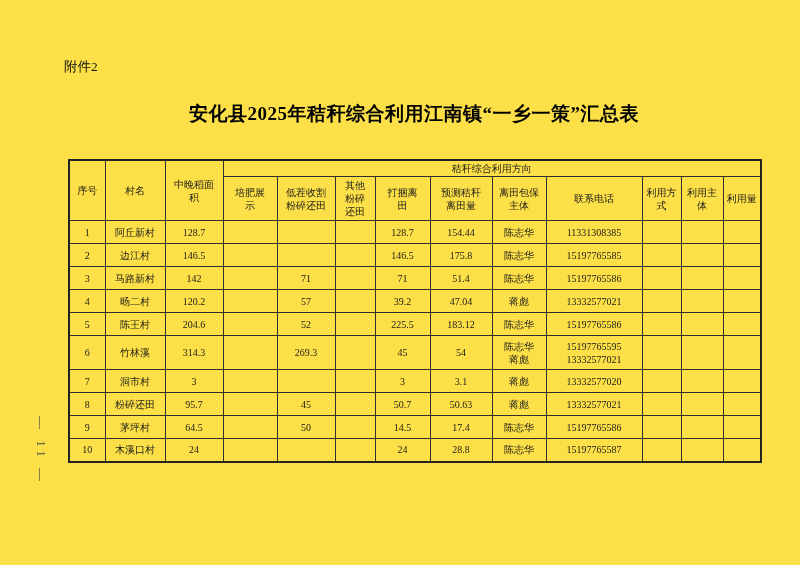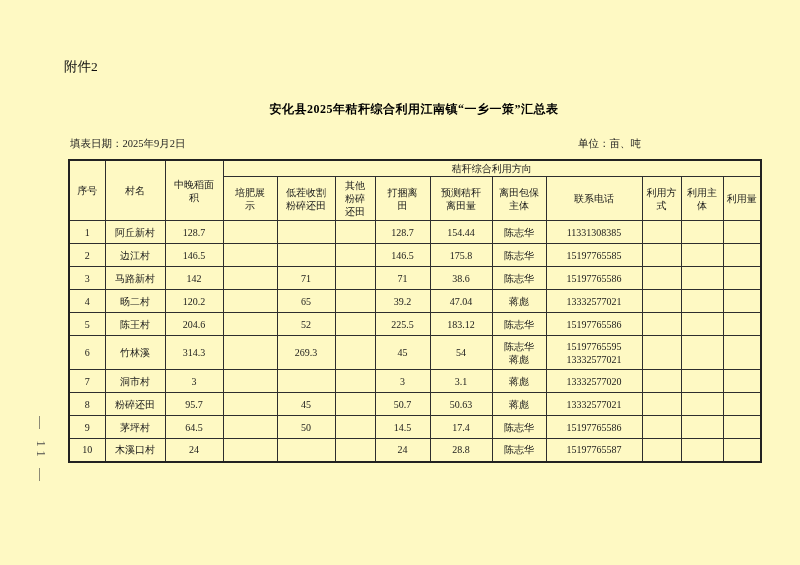--- a/index.html
+++ b/index.html
@@ -4,39 +4,39 @@
 <style>
   html, body {
     margin: 0;
     padding: 0;
     background: #ffffff;
   }
   .page {
     position: relative;
     width: 800px;
     height: 565px;
-    background: #fef9c3;
+    background: #fde047;
     font-family: "Liberation Serif", "DejaVu Serif", serif;
     color: #1b1b1b;
     overflow: hidden;
   }
   .attachment-label {
     position: absolute;
     left: 64px;
     top: 58px;
     font-size: 13.5px;
     color: #111;
   }
   .doc-title {
     position: absolute;
     left: 68px;
     top: 101px;
     width: 692px;
     text-align: center;
-    font-size: 12px;
+    font-size: 19px;
     font-weight: bold;
     letter-spacing: 0.5px;
     color: #000;
     white-space: nowrap;
   }
   .meta-row {
     position: absolute;
     left: 68px;
     top: 137px;
     width: 692px;
@@ -87,24 +87,20 @@
 </style>
 </head>
 <body>
 
 <div class="page">
 
   <div class="attachment-label">附件2</div>
 
   <div class="doc-title">安化县2025年秸秆综合利用江南镇“一乡一策”汇总表</div>
 
-  <div class="meta-row">
-    <span class="fill-date">填表日期：2025年9月2日</span>
-    <span class="unit-label">单位：亩、吨</span>
-  </div>
 
   <table class="summary">
     <colgroup>
       <col style="width:36px">
         <col style="width:60px">
         <col style="width:58px">
       <col style="width:54px">
         <col style="width:58px">
         <col style="width:40px">
       <col style="width:55px">
@@ -177,33 +173,33 @@
           <td></td>
         </tr>
         <tr>
           <td>3</td>
           <td>马路新村</td>
           <td>142</td>
           <td></td>
           <td>71</td>
           <td></td>
           <td>71</td>
-          <td>38.6</td>
+          <td>51.4</td>
           <td>陈志华</td>
           <td>15197765586</td>
           <td></td>
           <td></td>
           <td></td>
         </tr>
         <tr>
           <td>4</td>
           <td>旸二村</td>
           <td>120.2</td>
           <td></td>
-          <td>65</td>
+          <td>57</td>
           <td></td>
           <td>39.2</td>
           <td>47.04</td>
           <td>蒋彪</td>
           <td>13332577021</td>
           <td></td>
           <td></td>
           <td></td>
         </tr>
         <tr>

